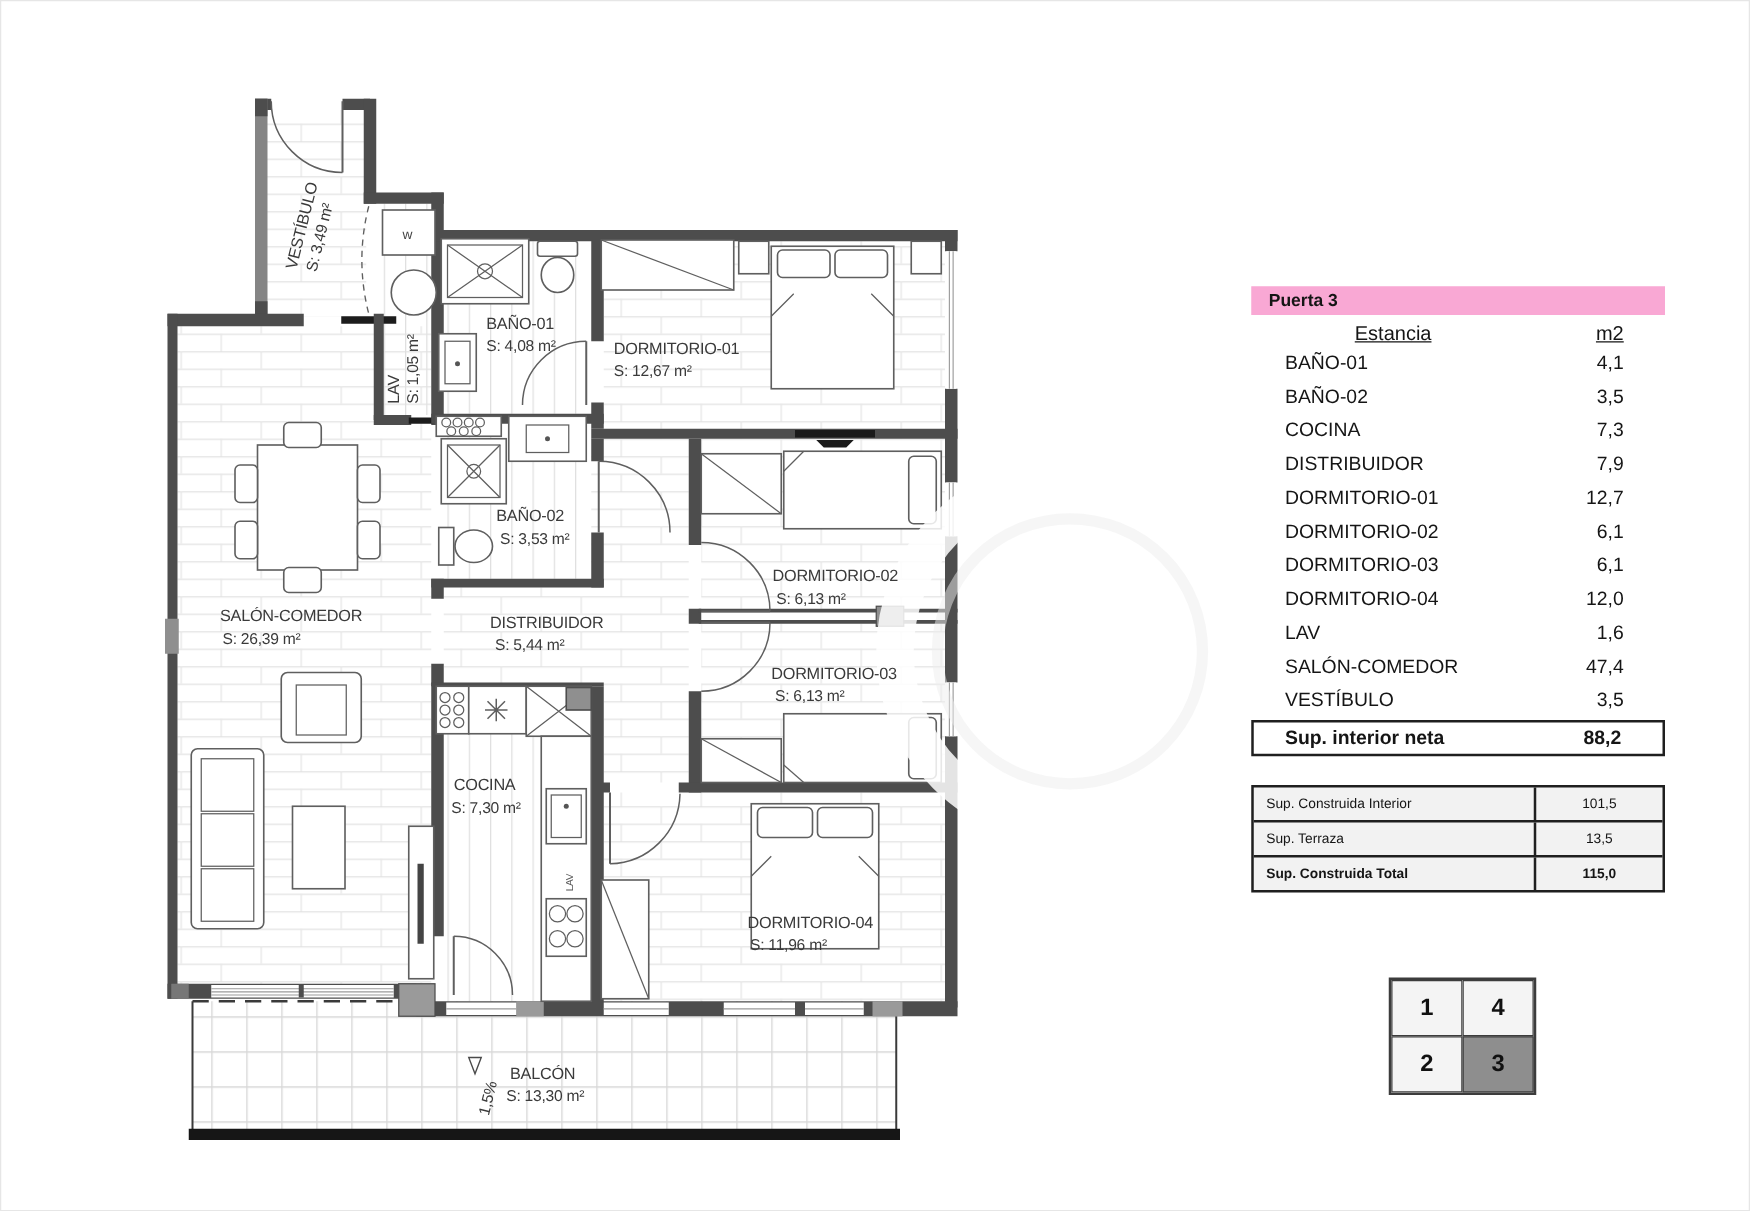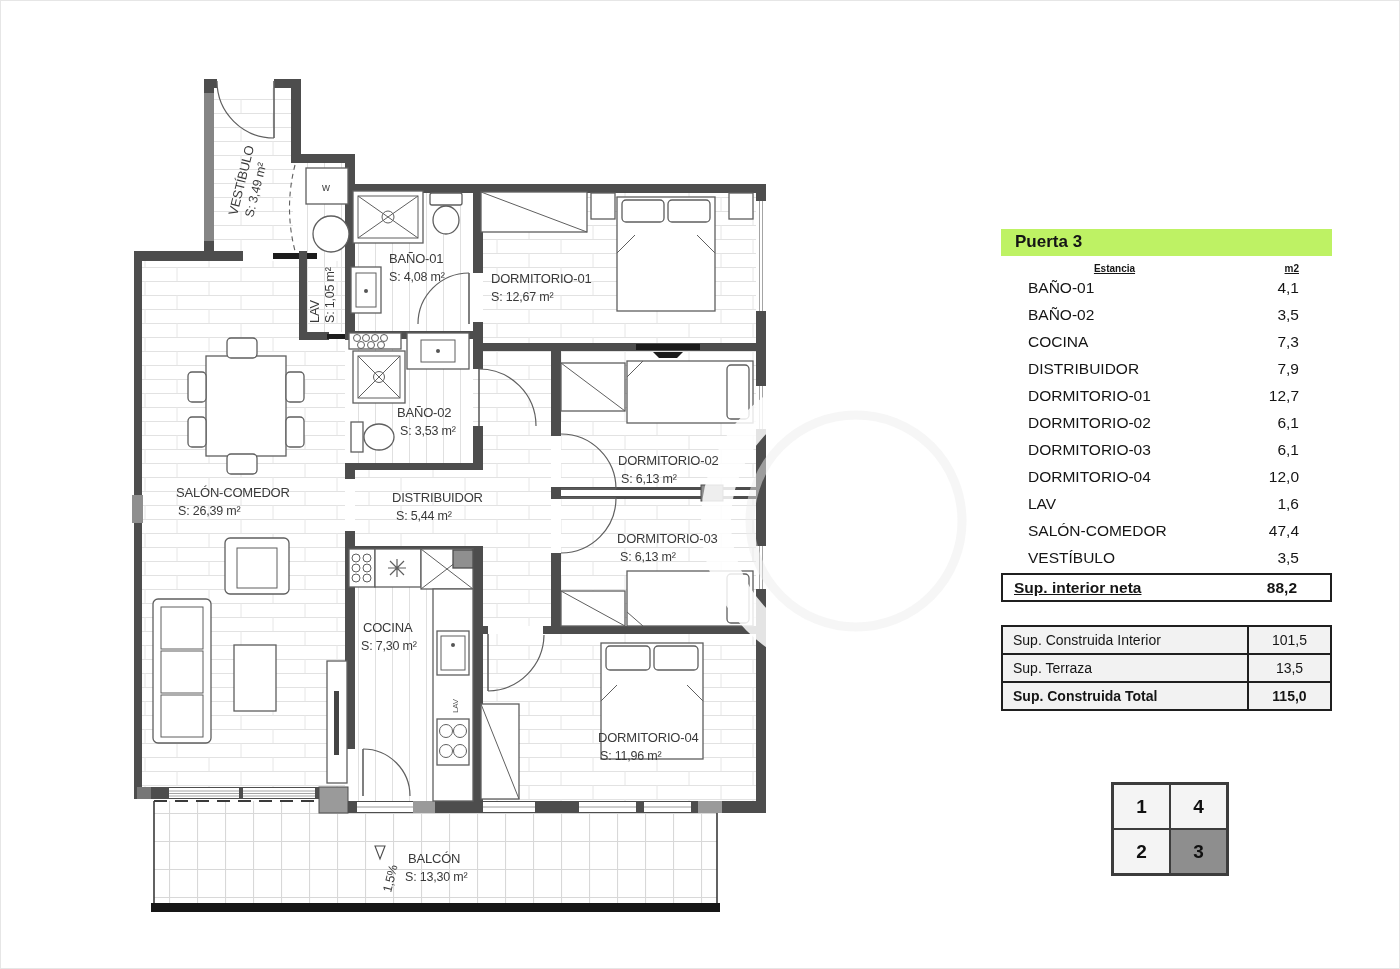--- a/index.html
+++ b/index.html
@@ -6,37 +6,37 @@
   .stage{position:relative;width:1400px;height:969px;background:#ffffff;
          font-family:"Liberation Sans",sans-serif;overflow:hidden;border:1px solid #e6e6e6;box-sizing:border-box;}
   svg text{font-family:"Liberation Sans",sans-serif;fill:#3a3a3a;letter-spacing:-0.2px;}
   .rm{font-size:13px;}
   .ar{font-size:12.5px;}
   .tiny{font-size:8px;fill:#555;}
   .wglyph{font-size:11px;fill:#444;}
 
   
   .panel{position:absolute;left:1000px;top:228px;width:331px;color:#151515;}
-  .panel-title{background:#bef264;font-weight:bold;font-size:17px;padding:3px 0 4px 14px;}
-  .cols{display:flex;margin-top:7px;font-weight:bold;font-size:10px;}
+  .panel-title{background:#f9a8d4;font-weight:bold;font-size:14px;padding:3px 0 4px 14px;}
+  .cols{display:flex;margin-top:7px;font-weight:normal;font-size:16px;}
   .cols .c1{width:227px;text-align:center;}
   .cols .c2{flex:1;text-align:right;padding-right:33px;}
   .cols span{text-decoration:underline;}
   .prow{display:flex;height:27px;align-items:center;font-size:15.5px;}
   .prow .lab{flex:1;padding-left:27px;white-space:nowrap;}
   .prow .val{width:70px;text-align:right;padding-right:33px;}
   .netbox{display:flex;border:2px solid #1f1f1f;font-weight:bold;height:25px;
           align-items:center;font-size:15.5px;margin-top:2px;background:#fff;}
-  .netbox .lab{flex:1;padding-left:11px;text-decoration:underline;}
+  .netbox .lab{flex:1;padding-left:25px;}
   .netbox .val{padding-right:33px;text-align:center;}
   .built{margin-top:23px;border:2px solid #1f1f1f;background:#f2f2f2;}
-  .brow{display:flex;height:26px;align-items:stretch;font-size:14px;border-top:2px solid #1f1f1f;}
+  .brow{display:flex;height:26px;align-items:stretch;font-size:11px;border-top:2px solid #1f1f1f;}
   .brow:first-child{border-top:none;}
   .brow .lab{flex:1;padding-left:10px;border-right:2px solid #1f1f1f;display:flex;align-items:center;}
-  .brow .val{width:81px;display:flex;align-items:center;justify-content:center;}
+  .brow .val{width:101px;display:flex;align-items:center;justify-content:center;}
   .brow.bold{font-weight:bold;}
 
   
   .selector{position:absolute;left:1110px;top:781px;width:118px;height:94px;
             display:grid;grid-template-columns:1fr 1fr;grid-template-rows:1fr 1fr;
             border:2px solid #3c3c3c;box-sizing:border-box;}
   .scell{display:flex;align-items:center;justify-content:center;font-weight:bold;
          font-size:19px;color:#111;background:#f4f4f4;border:1px solid #3c3c3c;box-sizing:border-box;}
   .scell.active{background:#8e8e8e;}
 </style>

